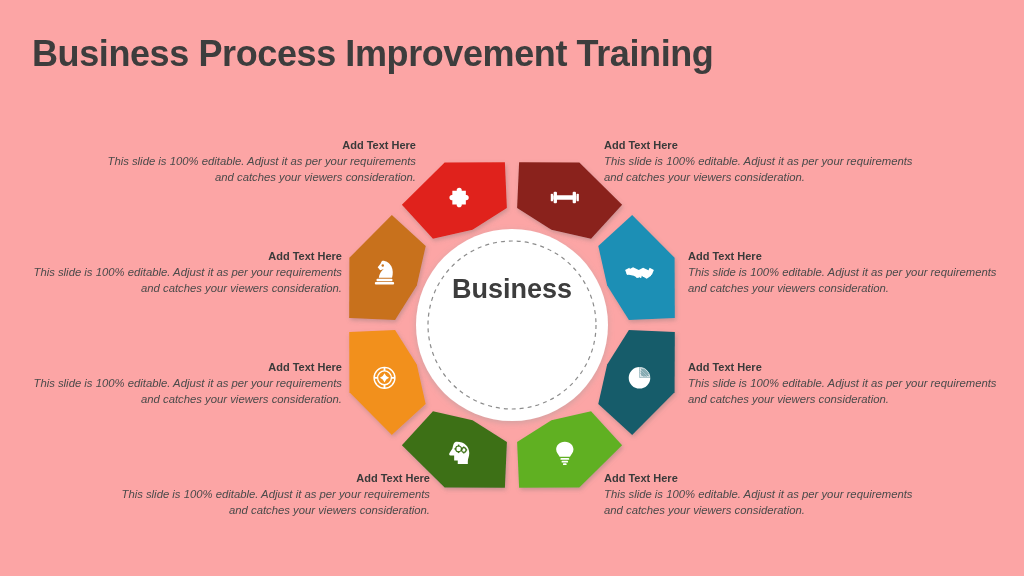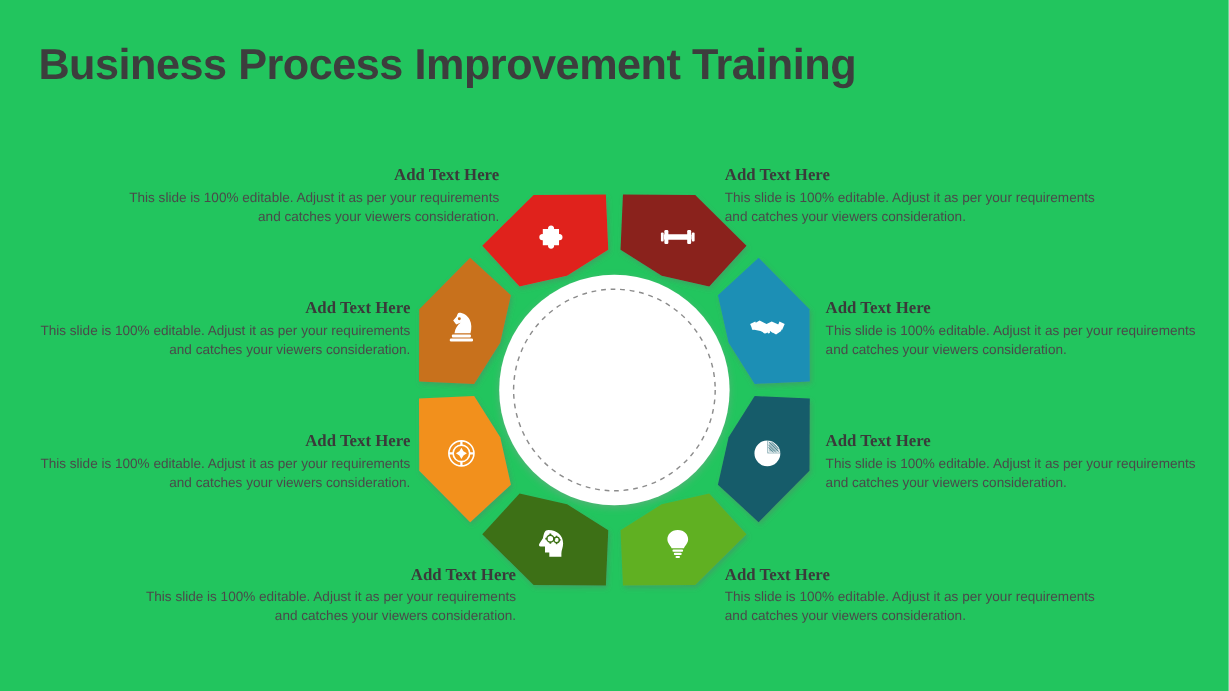--- a/index.html
+++ b/index.html
@@ -10,21 +10,21 @@
   body {
     width: 1024px;
     height: 576px;
     position: relative;
     overflow: hidden;
     font-family: "Liberation Sans", sans-serif;
   }
   #slide {
     position: absolute;
     inset: 0;
-    background: #22c55e;
+    background: #fca5a5;
   }
   #slide-title {
     position: absolute;
     left: 32px;
     top: 33px;
     font-size: 36px;
     font-weight: bold;
     color: #3d3d3d;
     letter-spacing: -0.4px;
     font-family: "Liberation Sans", sans-serif;
@@ -54,28 +54,29 @@
     font-weight: bold;
     line-height: 1.32;
     font-family: "Liberation Sans", sans-serif;
     pointer-events: none;
   }
   .callout {
     position: absolute;
     width: 320px;
   }
   .callout .ct-head {
-    font-size: 14px;
+    font-size: 11px;
     font-weight: bold;
     color: #3a3a3a;
     margin-bottom: 2px;
-    font-family: Liberation Serif, serif;
+    font-family: Liberation Sans, sans-serif;
   }
   .callout .ct-body {
     font-size: 11.3px;
+    font-style: italic;
     color: #4a4a4a;
     line-height: 1.42;
     font-family: "Liberation Sans", sans-serif;
   }
   .callout.align-right { text-align: right; }
   .callout.align-left  { text-align: left; }
 
   
   #callout-1 { left: 96px;  top: 139px; }
   #callout-8 { left: 22px;  top: 250px; }
@@ -222,20 +223,21 @@
                  L14.4,-14 L14.4,-7.4 C17,-7.8 18.8,-6 18.8,-3.6 C18.8,-1.2 17,0.6 14.4,0.2
                  L14.4,6.6 L8.2,6.6 C8.6,9.2 6.8,11 4.4,11 C2,11 0.2,9.2 0.6,6.6 L-6,6.6
                  L-6,0.2 C-8.6,0.6 -10.4,-1.2 -10.4,-3.6 C-10.4,-6 -8.6,-7.8 -6,-7.4 Z" transform="translate(-4,3.5) scale(0.92)"></path>
       </g>
           </g>
         </g>
     </svg>
   </div>
 
   <div id="center-label">
+    <div>Business</div>
   </div>
 
   <div class="callout align-right" id="callout-1">
     <div class="ct-head">Add Text Here</div>
     <div class="ct-body">This slide is 100% editable. Adjust it as per your requirements and catches your viewers consideration.</div>
   </div>
   <div class="callout align-left" id="callout-2">
     <div class="ct-head">Add Text Here</div>
     <div class="ct-body">This slide is 100% editable. Adjust it as per your requirements and catches your viewers consideration.</div>
   </div>

